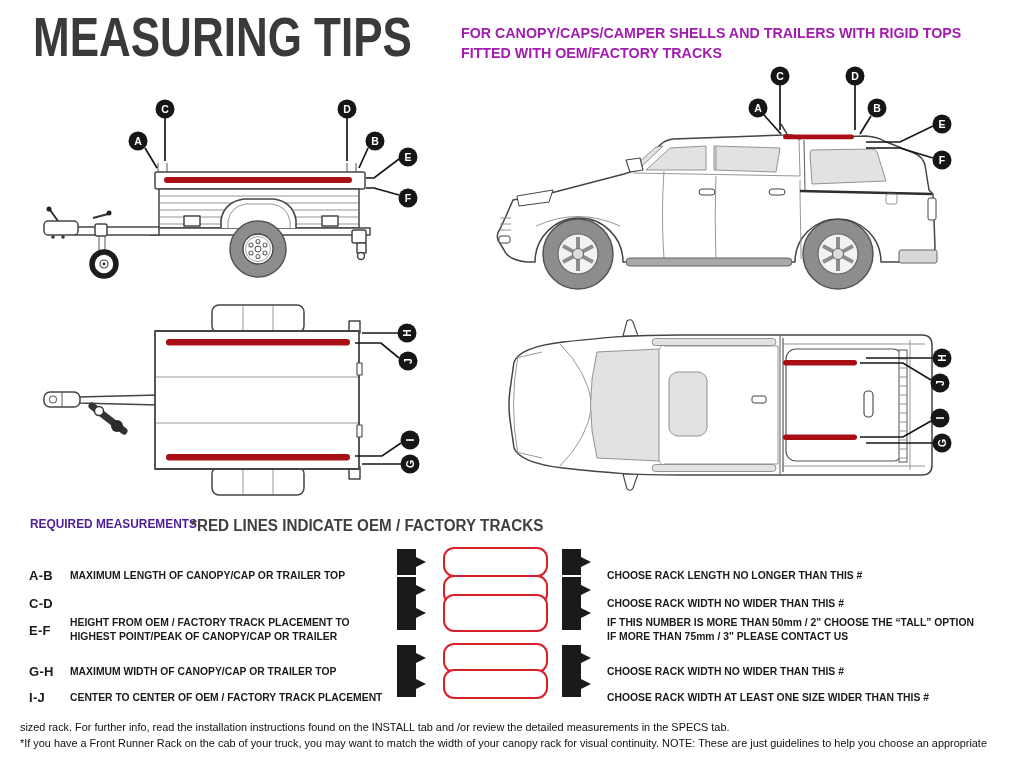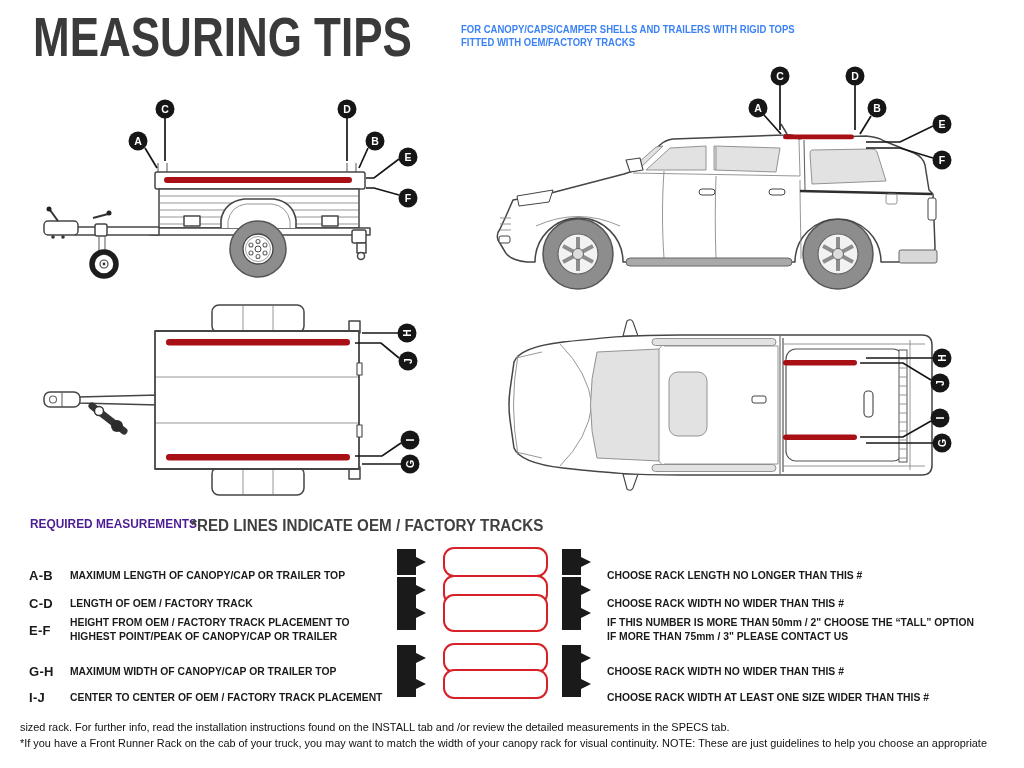--- a/index.html
+++ b/index.html
@@ -6,22 +6,22 @@
   .canvas {
     position:relative; width:1024px; height:768px; background:#ffffff;
     font-family:"Liberation Sans", sans-serif; color:#1a1a1a; overflow:hidden;
   }
   .cx { display:inline-block; transform:scaleX(0.90); transform-origin:left center; white-space:nowrap; }
   .cx95 { display:inline-block; transform:scaleX(0.95); transform-origin:left center; white-space:nowrap; }
 
   .title { position:absolute; left:33px; top:10px; font-size:55px; font-weight:800;
            color:#3a3a3a; line-height:1.0; letter-spacing:0px;text-align:right; }
   .title .squeeze { display:inline-block; transform:scaleX(0.80); transform-origin:left center; white-space:nowrap; }
-  .subtitle { position:absolute; left:461px; top:23px; font-size:10px; font-weight:700;
-              color:#3b82f6; line-height:1.34; }
+  .subtitle { position:absolute; left:461px; top:23px; font-size:15px; font-weight:700;
+              color:#a21caf; line-height:1.34; }
 
   .svgdiag { position:absolute; }
   svg { overflow:visible; }
   .lineart { stroke:#454545; fill:#ffffff; stroke-width:1.5; stroke-linejoin:round; }
   .thin   { stroke:#8a8a8a; fill:none; stroke-width:0.9; }
   .mid    { stroke:#666666; fill:none; stroke-width:1.1; }
   .glass  { fill:#e2e2e2; stroke:#888888; stroke-width:0.9; }
   .leader { stroke:#161616; stroke-width:1.7; fill:none; }
   .badge-c { fill:#161616; }
   .badge-letter { font-family:"Liberation Sans", sans-serif; font-size:10.5px; font-weight:700;
@@ -329,23 +329,20 @@
     <div class="capsule"></div>
     <div class="arr arr2"></div>
     <div class="mresult">
         <span class="cx">CHOOSE RACK LENGTH NO LONGER THAN THIS #</span>
       </div>
   </div>
 
   <div class="mrow" style="top:580px;">
     <div class="mkey">
         <span>C-D</span>
-      </div>
-    <div class="mdesc">
-        <span class="cx">LENGTH OF OEM / FACTORY TRACK</span>
       </div>
     <div class="arr arr1"></div>
     <div class="capsule"></div>
     <div class="arr arr2"></div>
     <div class="mresult">
         <span class="cx">CHOOSE RACK WIDTH NO WIDER THAN THIS #</span>
       </div>
   </div>
 
   <div class="mrow" style="top:603px; height:34px;">

